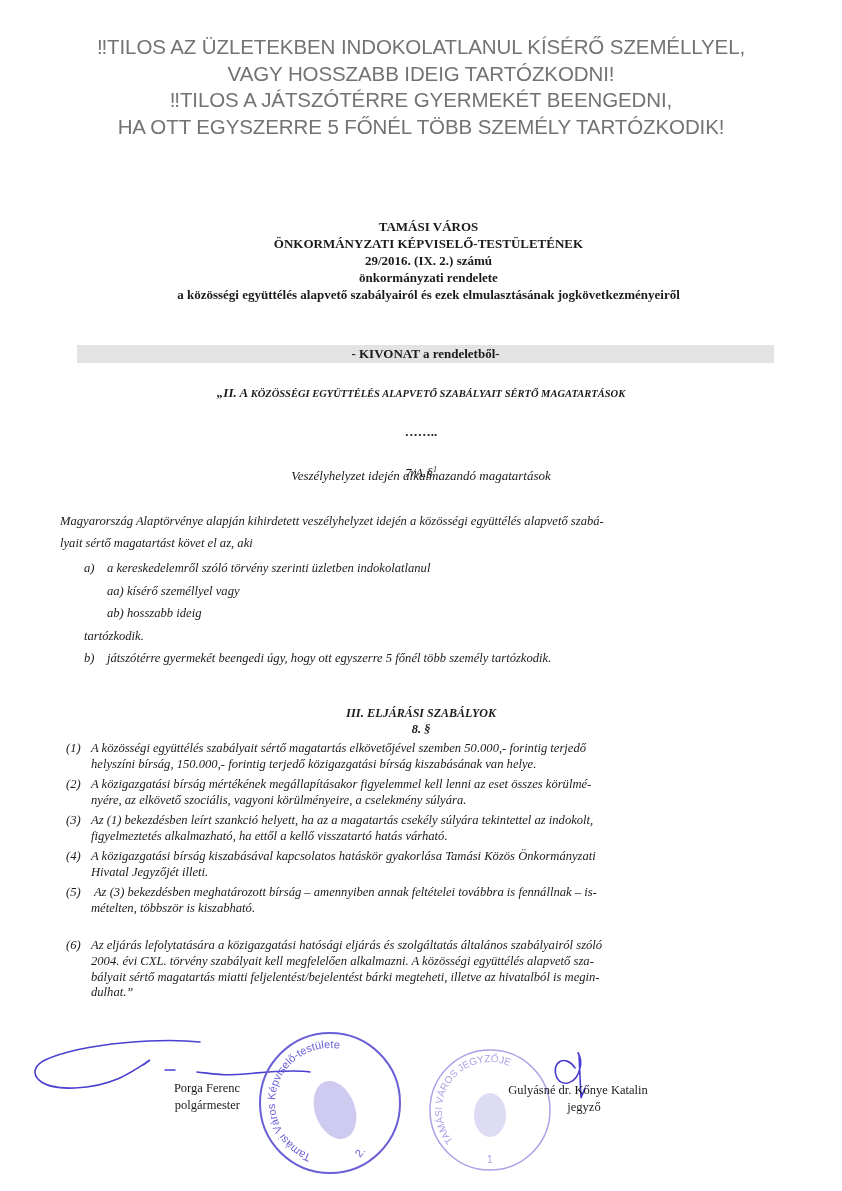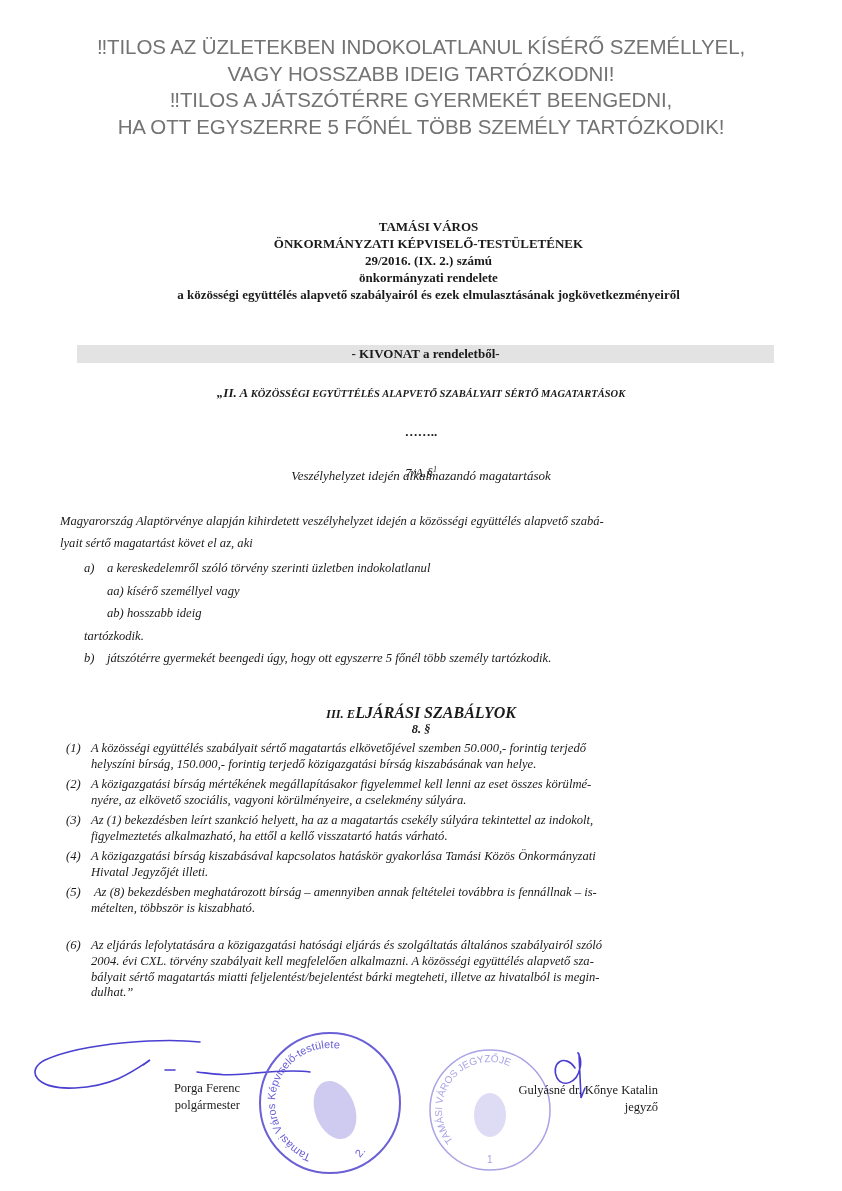--- a/index.html
+++ b/index.html
@@ -61,21 +61,21 @@
 
     .para {
       position: absolute; font-style: italic; font-size: 12.6px;
       white-space: nowrap;
     }
 
     .chapter3 {
       position: absolute; left: 0; top: 705px; width: 842px;
       text-align: center; font-style: italic; font-weight: bold; font-size: 12.5px; line-height: 16px;
     }
-    .chapter3 .sc { font-size: 16px; }
+    .chapter3 .sc { font-size: 12px; }
     .sec8 {
       position: absolute; left: 0; top: 721px; width: 842px;
       text-align: center; font-style: italic; font-weight: bold; font-size: 12.5px; line-height: 16px;
     }
 
     .item {
       position: absolute; left: 60px; width: 720px;
       font-style: italic; font-size: 12.6px; line-height: 15.8px;
     }
     .item .num { position: absolute; left: 6px; top: 0; }
@@ -163,21 +163,21 @@
   <div class="item" style="top:849px;">
     <span class="num">(4)</span>
     <div class="txt">
       <div>A közigazgatási bírság kiszabásával kapcsolatos hatáskör gyakorlása Tamási Közös Önkormányzati</div>
       <div>Hivatal Jegyzőjét illeti.</div>
     </div>
   </div>
   <div class="item" style="top:885px;">
     <span class="num">(5)</span>
     <div class="txt">
-      <div style="white-space:pre;"> Az (8) bekezdésben meghatározott bírság – amennyiben annak feltételei továbbra is fennállnak – is-</div>
+      <div style="white-space:pre;"> Az (3) bekezdésben meghatározott bírság – amennyiben annak feltételei továbbra is fennállnak – is-</div>
       <div>mételten, többször is kiszabható.</div>
     </div>
   </div>
   <div class="item" style="top:938px;">
     <span class="num">(6)</span>
     <div class="txt">
       <div>Az eljárás lefolytatására a közigazgatási hatósági eljárás és szolgáltatás általános szabályairól szóló</div>
       <div>2004. évi CXL. törvény szabályait kell megfelelően alkalmazni. A közösségi együttélés alapvető sza-</div>
       <div>bályait sértő magatartás miatti feljelentést/bejelentést bárki megteheti, illetve az hivatalból is megin-</div>
       <div>dulhat.”</div>
@@ -223,18 +223,18 @@
       <text x="62" y="118" font-family="Liberation Sans, sans-serif" font-size="10" fill="#a9a3e6">1</text>
     </svg>
   </div>
 
   <div class="signature">
     <svg width="60" height="60" style="left:545px; top:1048px;" viewBox="0 0 60 60">
       <path d="M 30 20 C 20 5, 5 15, 12 30 C 18 40, 32 35, 35 20 C 38 8, 30 2, 34 6 L 36 50 L 40 40" fill="none" stroke="#4a3fd0" stroke-width="1.6" stroke-linecap="round"></path>
     </svg>
   </div>
 
-  <div class="sig-name" style="left:478px; top:1082px; width:180px; text-align:right;">
+  <div class="sig-name" style="left:488px; top:1082px; width:180px; text-align:center;">
     <div>Gulyásné dr. Kőnye Katalin</div>
     <div style="padding-left:12px;">jegyző</div>
   </div>
 
 </div>
 
 </body></html>

